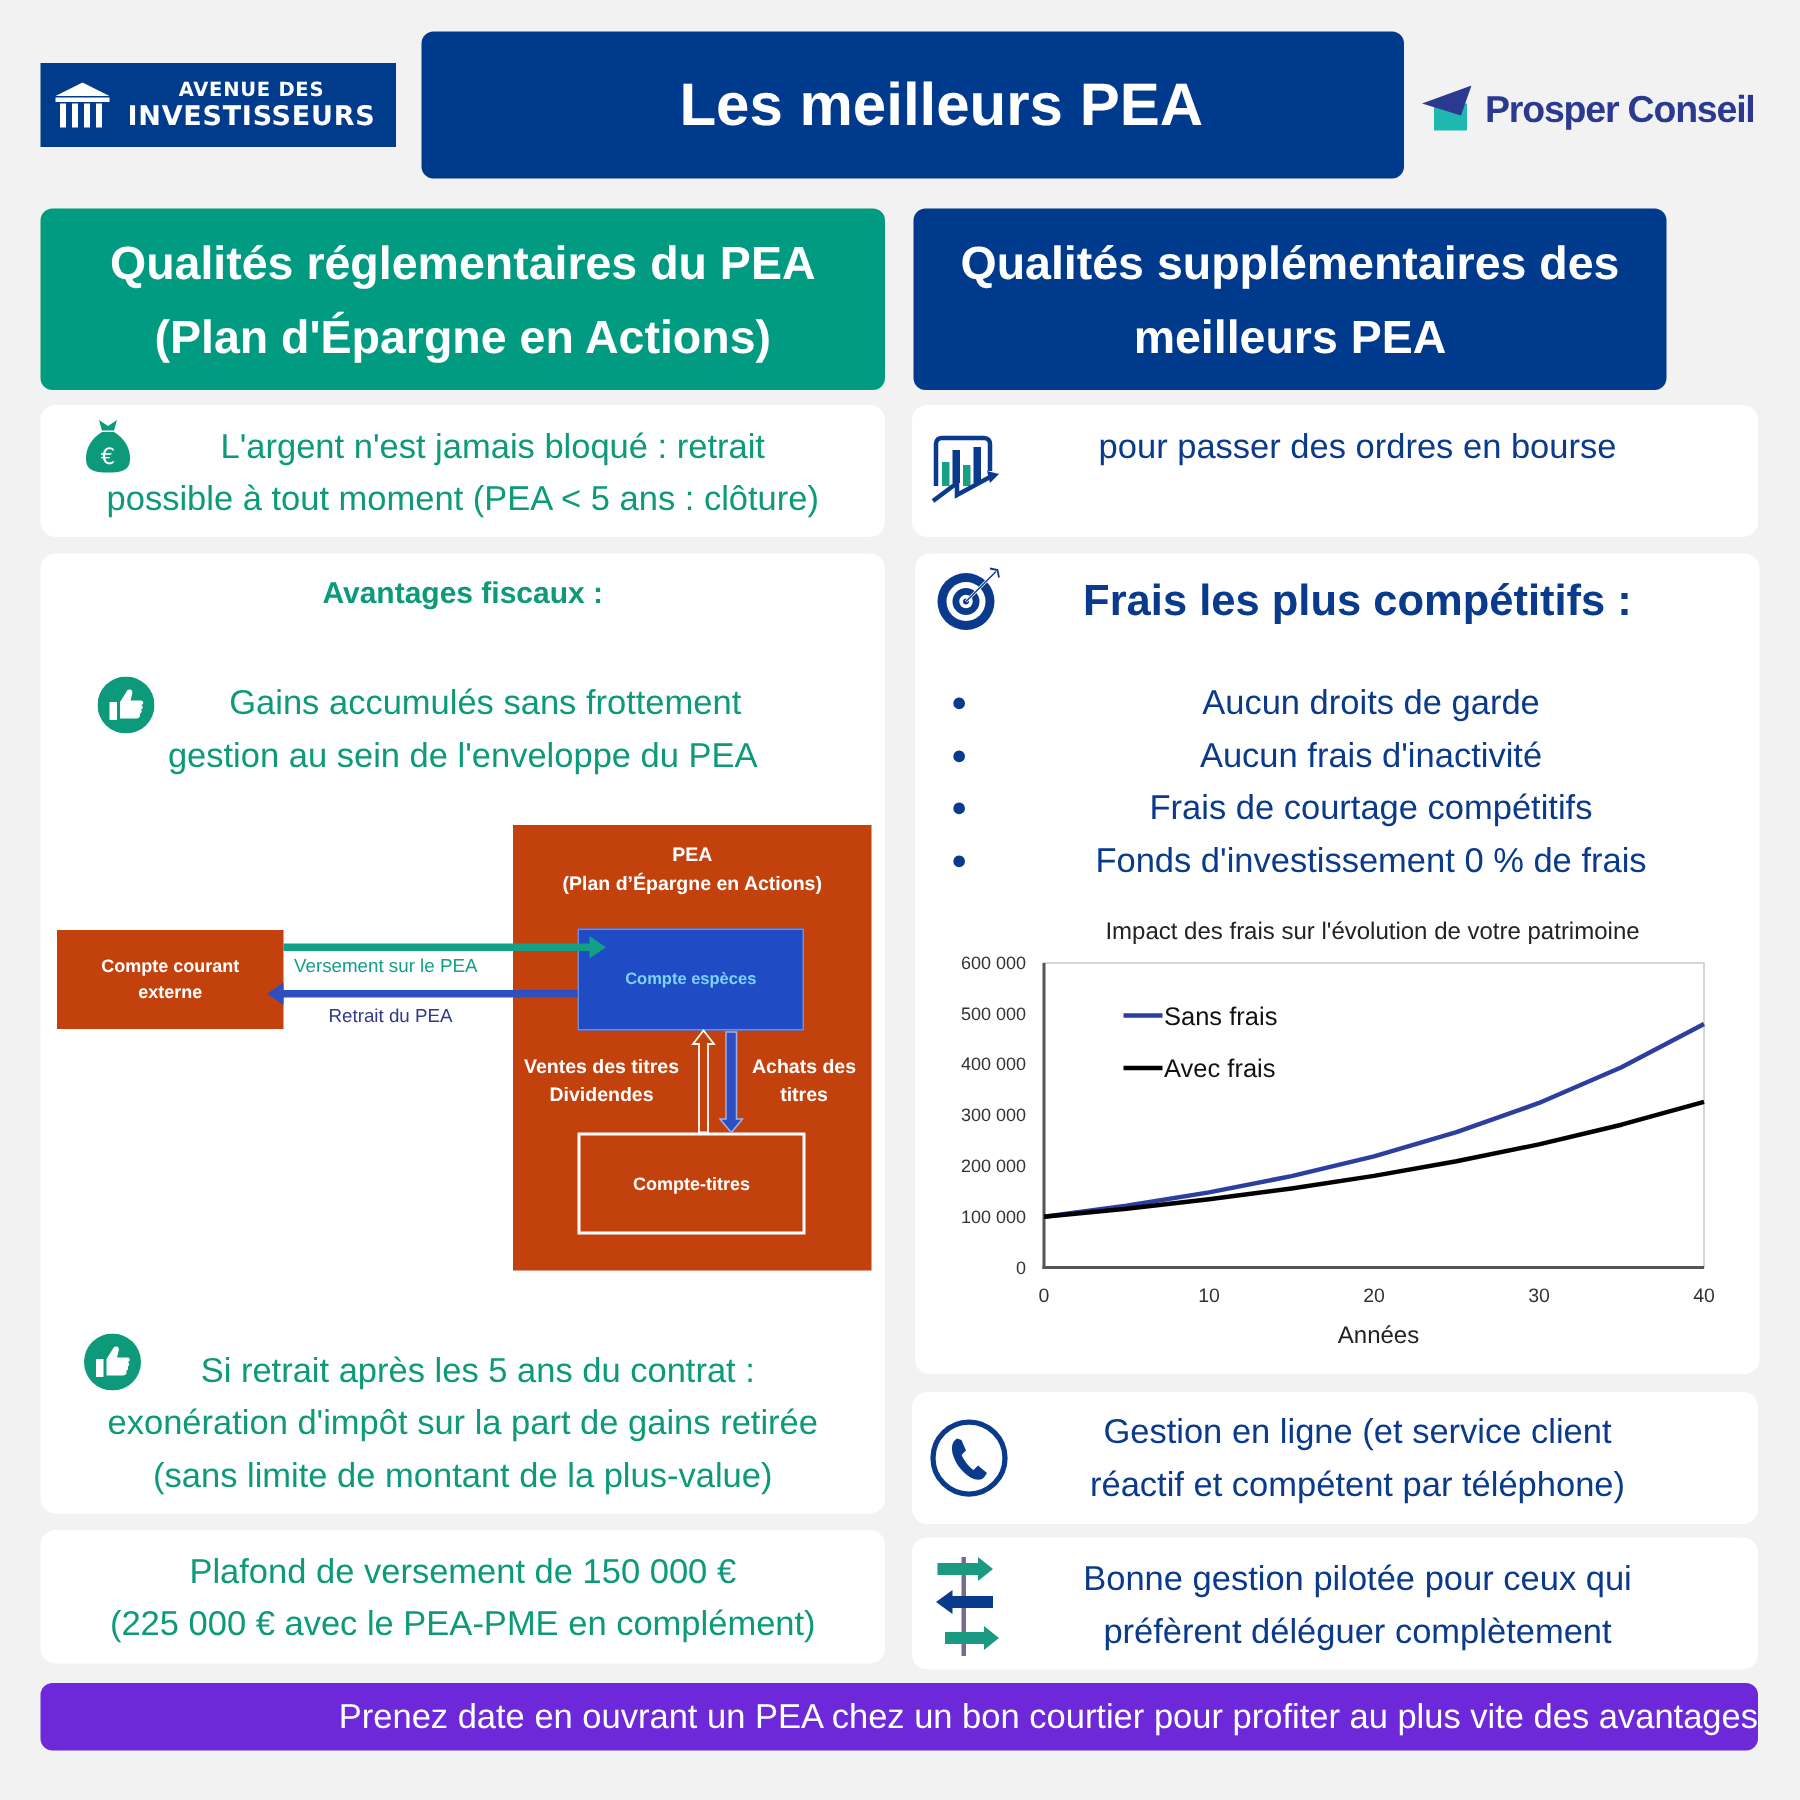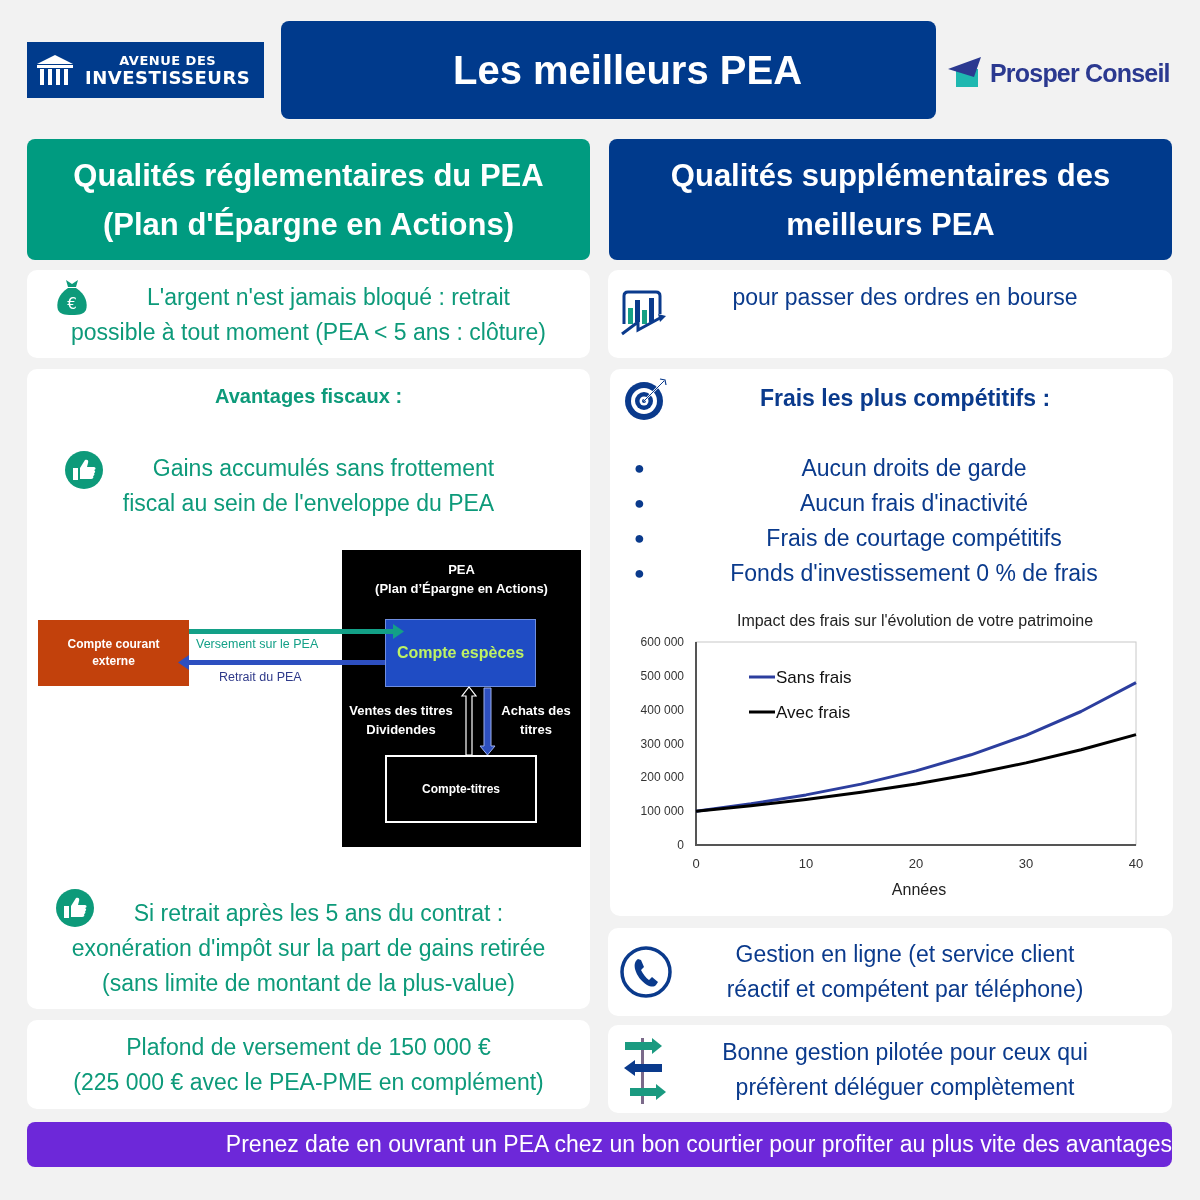--- a/index.html
+++ b/index.html
@@ -17,21 +17,21 @@
 
   .title-box { left: 281px; top: 21px; width: 655px; height: 98px; background: #003a8c; border-radius: 8px; display: flex; align-items: center; justify-content: center; padding-left: 38px; }
   .title-box span { color: #fff; font-weight: bold; font-size: 40px; }
 
   .logo-prosper { left: 948px; top: 53px; height: 40px; display: flex; align-items: center; }
   .logo-prosper span { color: #2b3990; font-weight: bold; font-size: 25px; letter-spacing: -0.8px; margin-left: 8px; }
 
   
   .col-head { top: 139px; height: 121px; border-radius: 8px; color: #fff; font-weight: bold; font-size: 31px; line-height: 49px; text-align: center; display: flex; align-items: center; justify-content: center; padding: 0 10px; }
   .col-head.left { left: 27px; width: 563px; background: #009b80; }
-  .col-head.right { left: 609px; width: 563px; background: #003a8c; }
+  .col-head.right { left: 609px; width: 502px; background: #003a8c; }
 
   .card { background: #fff; border-radius: 10px; }
   .green { color: #0d9a7a; }
   .blue { color: #0a3a8c; }
 
   .txt23 { font-size: 23px; line-height: 35px; text-align: center; }
 
   
   .c1 { left: 27px; top: 270px; width: 563px; height: 88px; }
   .c2 { left: 27px; top: 369px; width: 563px; height: 640px; }
@@ -41,23 +41,23 @@
   .r1 { left: 608px; top: 270px; width: 564px; height: 88px; }
   .r2 { left: 610px; top: 369px; width: 563px; height: 547px; }
   .r3 { left: 608px; top: 928px; width: 564px; height: 88px; }
   .r4 { left: 608px; top: 1025px; width: 564px; height: 88px; }
 
   .footer { left: 27px; top: 1122px; width: 1145px; height: 45px; background: #6d28d9; border-radius: 8px; display: flex; align-items: center; justify-content: flex-end; }
   .footer span { color: #fff; font-size: 23px; }
 
   
   .diag { left: 38px; top: 550px; width: 543px; height: 297px; }
-  .pea-box { position: absolute; left: 304px; top: 0; width: 239px; height: 297px; background: #000000; }
+  .pea-box { position: absolute; left: 304px; top: 0; width: 239px; height: 297px; background: #c2410c; }
   .pea-title { position: absolute; left: 0; top: 10px; width: 239px; text-align: center; color: #fff; font-weight: bold; font-size: 13px; line-height: 19px; }
-  .especes { position: absolute; left: 347px; top: 69px; width: 151px; height: 68px; background: #1f4cc4; border: 1px solid #6f8ee0; color: #bef264; font-weight: bold; font-size: 16px; display: flex; align-items: center; justify-content: center; }
+  .especes { position: absolute; left: 347px; top: 69px; width: 151px; height: 68px; background: #1f4cc4; border: 1px solid #6f8ee0; color: #7dd3fc; font-weight: bold; font-size: 11px; display: flex; align-items: center; justify-content: center; }
   .titres { position: absolute; left: 347px; top: 205px; width: 152px; height: 68px; border: 2px solid #fff; color: #fff; font-weight: bold; font-size: 12px; display: flex; align-items: center; justify-content: center; }
   .courant { position: absolute; left: 0; top: 70px; width: 151px; height: 66px; background: #c2410c; color: #fff; font-weight: bold; font-size: 12px; line-height: 17px; text-align: center; display: flex; align-items: center; justify-content: center; }
   .lbl-vers { position: absolute; left: 158px; top: 87px; color: #13a087; font-size: 12.5px; }
   .lbl-ret { position: absolute; left: 181px; top: 120px; color: #2f3a8a; font-size: 12.5px; }
   .lbl-ventes { position: absolute; left: 308px; top: 151px; width: 110px; text-align: center; color: #fff; font-weight: bold; font-size: 13px; line-height: 19px; }
   .lbl-achats { position: absolute; left: 458px; top: 151px; width: 80px; text-align: center; color: #fff; font-weight: bold; font-size: 13px; line-height: 19px; }
 
   
   .chart { left: 620px; top: 605px; width: 550px; height: 300px; }
 </style>
@@ -109,21 +109,21 @@
 <div class="abs card c2">
   <div class="abs green" style="left:0;top:16px;width:563px;text-align:center;font-weight:bold;font-size:20px;">Avantages fiscaux :</div>
 
   <svg class="abs" style="left:38px;top:82px" width="38" height="38" viewBox="0 0 38 38">
     <circle cx="19" cy="19" r="19" fill="#0d9a7a"></circle>
     <rect x="8" y="17" width="5" height="12" fill="#fff"></rect>
     <path d="M15 17 L20 9 C22 8 24 9 23 12 L22 16 L29 16 C31 16 31 19 29 19 C31 20 30 22 29 22 C30 23 29 25 28 25 C29 26 28 28 26 28 L15 28 Z" fill="#fff"></path>
   </svg>
   <div class="abs green txt23" style="left:0;top:82px;width:563px;">
     <div style="padding-left:30px">Gains accumulés sans frottement</div>
-    <div>fiscal au sein de l'enveloppe du PEA</div>
+    <div>gestion au sein de l'enveloppe du PEA</div>
   </div>
 
   <svg class="abs" style="left:29px;top:520px" width="38" height="38" viewBox="0 0 38 38">
     <circle cx="19" cy="19" r="19" fill="#0d9a7a"></circle>
     <rect x="8" y="17" width="5" height="12" fill="#fff"></rect>
     <path d="M15 17 L20 9 C22 8 24 9 23 12 L22 16 L29 16 C31 16 31 19 29 19 C31 20 30 22 29 22 C30 23 29 25 28 25 C29 26 28 28 26 28 L15 28 Z" fill="#fff"></path>
   </svg>
   <div class="abs green txt23" style="left:0;top:527px;width:563px;">
     <div style="padding-left:20px">Si retrait après les 5 ans du contrat :</div>
     <div>exonération d'impôt sur la part de gains retirée</div>
@@ -198,21 +198,21 @@
   <svg class="abs" style="left:14px;top:8px" width="44" height="44" viewBox="0 0 44 44">
     <circle cx="20" cy="24" r="19" fill="#0a3a8c"></circle>
     <circle cx="20" cy="24" r="13" fill="#fff"></circle>
     <circle cx="20" cy="24" r="9" fill="#0a3a8c"></circle>
     <circle cx="20" cy="24" r="4.5" fill="#fff"></circle>
     <circle cx="20" cy="24" r="2" fill="#0a3a8c"></circle>
     <line x1="20" y1="24" x2="40" y2="4" stroke="#fff" stroke-width="2"></line>
     <line x1="20" y1="24" x2="40" y2="4" stroke="#0a3a8c" stroke-width="1"></line>
     <polyline points="36,2 41,3 42,8" fill="none" stroke="#0a3a8c" stroke-width="1.2"></polyline>
   </svg>
-  <div class="abs blue" style="left:55px;top:16px;width:480px;text-align:center;font-weight:bold;font-size:23px;">Frais les plus compétitifs :</div>
+  <div class="abs blue" style="left:55px;top:16px;width:480px;text-align:center;font-weight:bold;font-size:29px;">Frais les plus compétitifs :</div>
 
   <div class="abs blue" style="left:0;top:82px;width:563px;font-size:23px;line-height:35px;">
     <div style="position:relative;text-align:center;padding-left:45px"><span style="position:absolute;left:24px;font-size:18px">●</span><span>Aucun droits de garde</span></div>
     <div style="position:relative;text-align:center;padding-left:45px"><span style="position:absolute;left:24px;font-size:18px">●</span><span>Aucun frais d'inactivité</span></div>
     <div style="position:relative;text-align:center;padding-left:45px"><span style="position:absolute;left:24px;font-size:18px">●</span><span>Frais de courtage compétitifs</span></div>
     <div style="position:relative;text-align:center;padding-left:45px"><span style="position:absolute;left:24px;font-size:18px">●</span><span>Fonds d'investissement 0 % de frais</span></div>
   </div>
 </div>
 
 <div class="abs chart">

